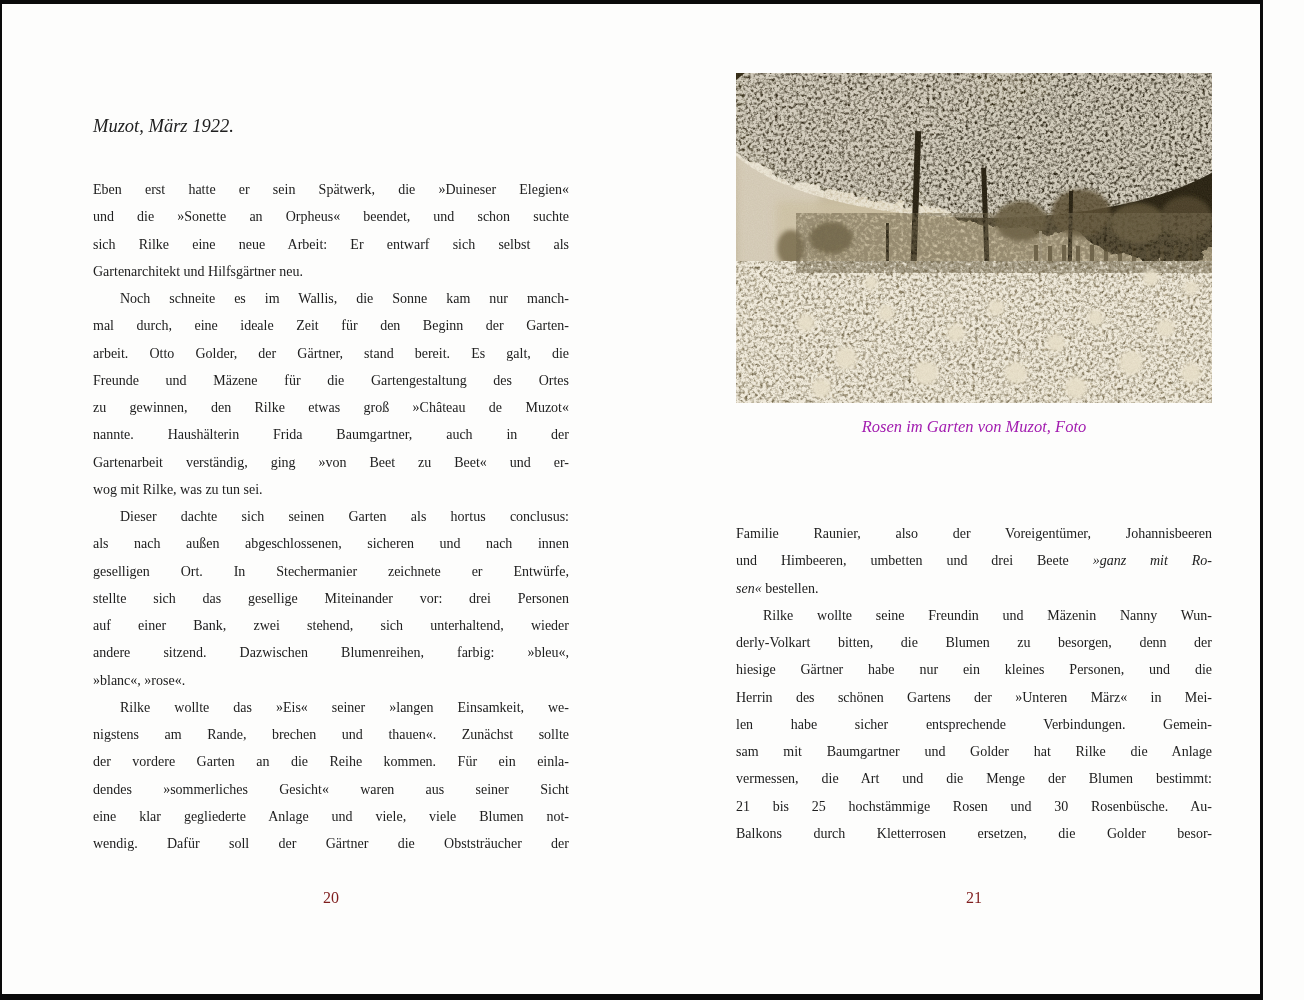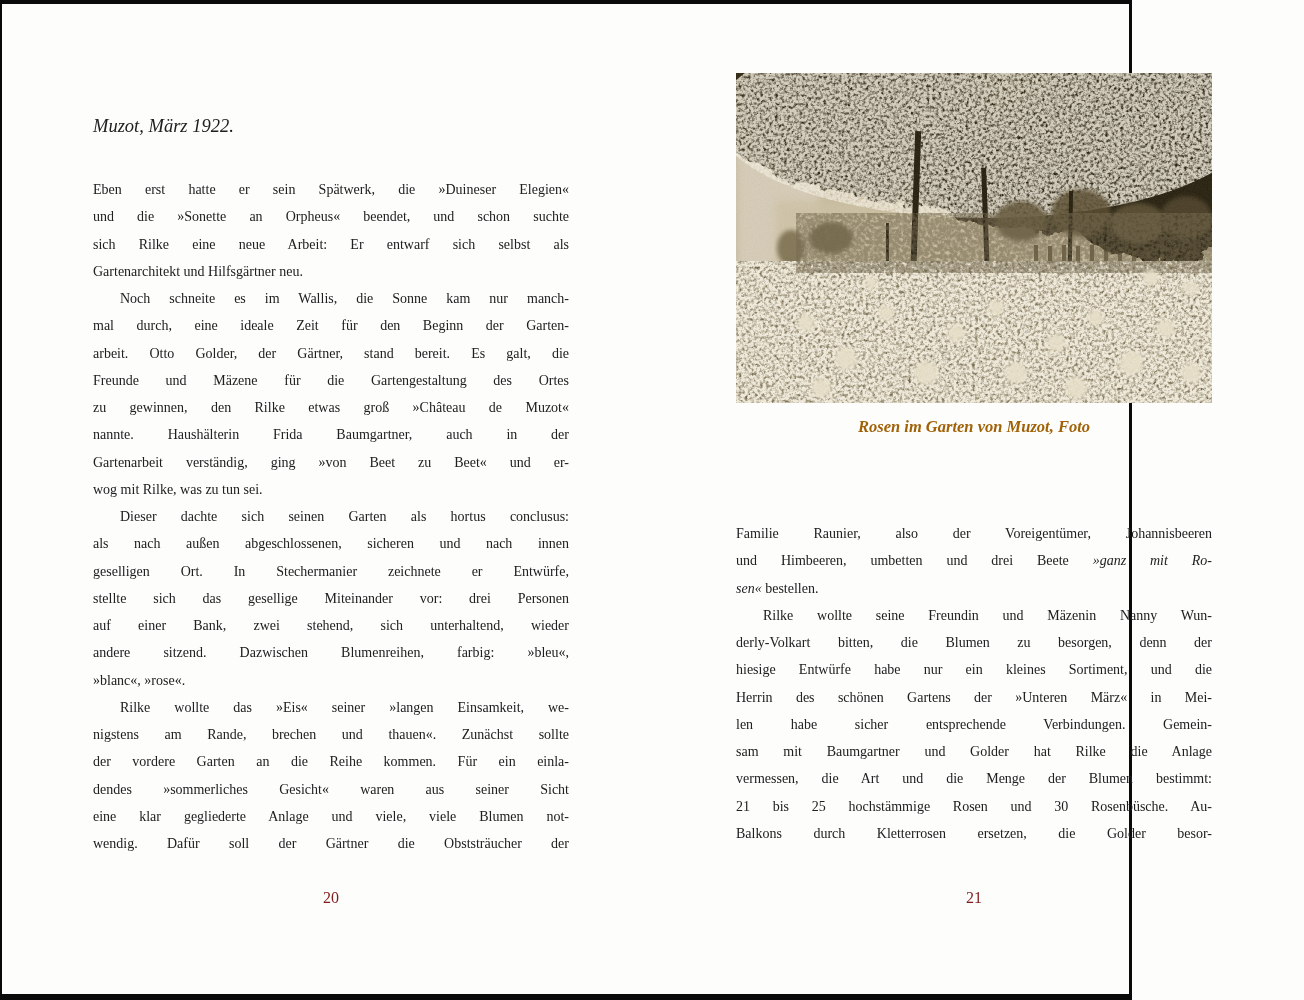--- a/index.html
+++ b/index.html
@@ -3,21 +3,21 @@
 <meta charset="utf-8">
 <style>
   html, body {
     margin: 0; padding: 0;
     width: 1304px; height: 1000px;
     overflow: hidden;
     background: #fdfdfc;
     font-family: "Liberation Serif", "DejaVu Serif", serif;
     color: #202020;
   }
-  .spread { position: relative; width: 1132px; height: 1000px; }
+  .spread { position: relative; width: 1263px; height: 1000px; }
 
   
   .edge { position: absolute; background: #0a0a0a; }
   .edge-top    { left: 0; top: 0; width: 100%; height: 4px; }
   .edge-bottom { left: 0; bottom: 0; width: 100%; height: 6px; }
   .edge-left   { left: 0; top: 0; width: 2px; height: 100%; }
   .edge-right  { right: 0; top: 0; width: 3px; height: 100%; }
 
   .heading {
     position: absolute; left: 93px; top: 113px; width: 476px;
@@ -42,22 +42,21 @@
   .photo-figure {
     position: absolute; left: 736px; top: 73px; width: 476px; margin: 0;
   }
   .photo-figure svg { display: block; width: 476px; height: 330px; }
   .photo-caption {
     margin-top: 14px;
     text-align: center;
     font-style: italic;
     font-size: 16.5px;
     line-height: 20px;
-    color: #a16207;
-    font-weight: bold;
+    color: #a21caf;
   }
 
   .pagenum {
     position: absolute; top: 888px; width: 476px;
     text-align: center; font-size: 16px; line-height: 19px; color: #7f1d1d;
   }
   .pagenum-left  { left: 93px; }
   .pagenum-right { left: 736px; }
 </style>
 </head>
@@ -230,21 +229,21 @@
 
   <div class="body-col" id="right-body">
       <div class="para">
         <div class="line">Familie Raunier, also der Voreigentümer, Johannisbeeren</div>
         <div class="line"><span>und Himbeeren, umbetten und drei Beete </span><span class="it">»ganz mit Ro-</span></div>
         <div class="line flush"><span class="it">sen«</span><span> bestellen.</span></div>
       </div>
       <div class="para">
         <div class="line indent">Rilke wollte seine Freundin und Mäzenin Nanny Wun-</div>
         <div class="line">derly-Volkart bitten, die Blumen zu besorgen, denn der</div>
-        <div class="line">hiesige Entwürfe habe nur ein kleines Sortiment, und die</div>
+        <div class="line">hiesige Gärtner habe nur ein kleines Personen, und die</div>
         <div class="line">Herrin des schönen Gartens der »Unteren März« in Mei-</div>
         <div class="line">len habe sicher entsprechende Verbindungen. Gemein-</div>
         <div class="line">sam mit Baumgartner und Golder hat Rilke die Anlage</div>
         <div class="line">vermessen, die Art und die Menge der Blumen bestimmt:</div>
         <div class="line">21 bis 25 hochstämmige Rosen und 30 Rosenbüsche. Au-</div>
         <div class="line">Balkons durch Kletterrosen ersetzen, die Golder besor-</div>
       </div>
     </div>
 
   <div class="pagenum pagenum-right">21</div>

